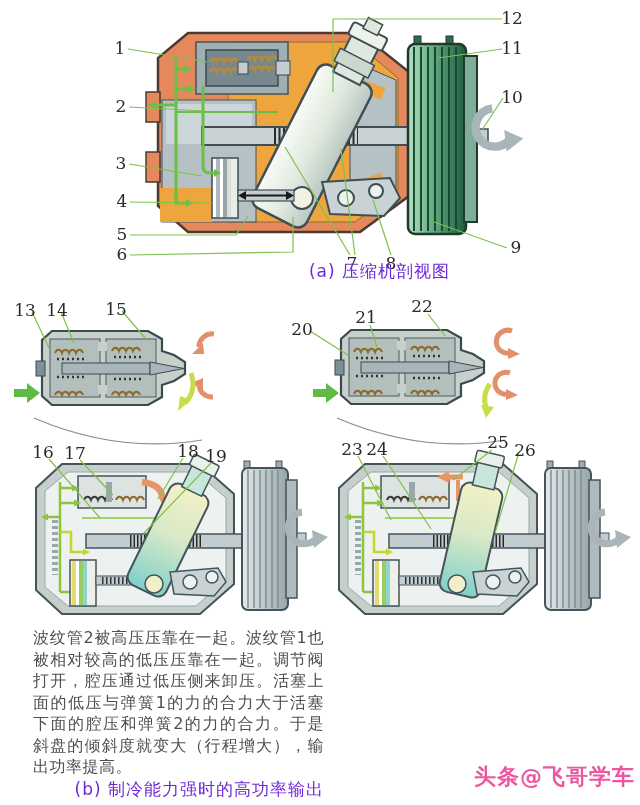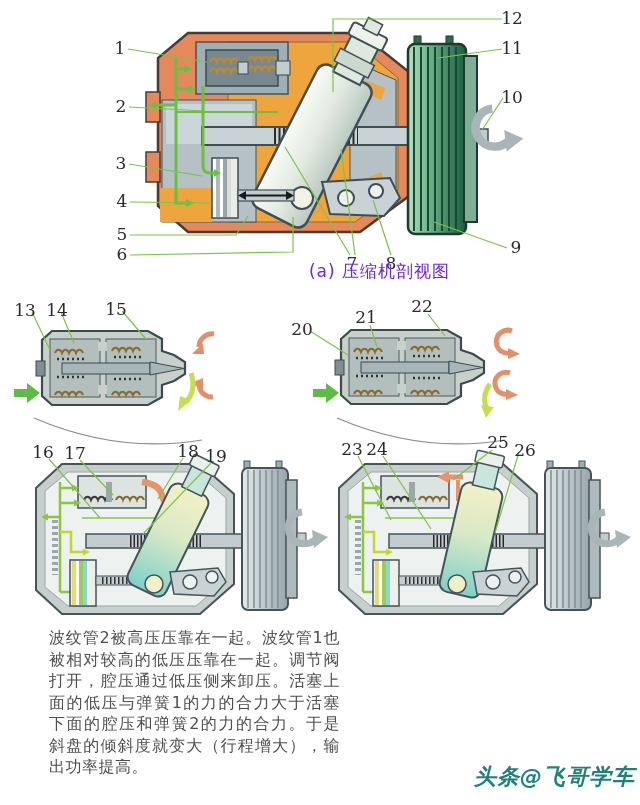--- a/index.html
+++ b/index.html
@@ -6,24 +6,24 @@
   .stage{position:relative;width:640px;height:805px;background:#ffffff;overflow:hidden;
          font-family:"DejaVu Sans","Liberation Sans",sans-serif;}
   .stage svg{position:absolute;left:0;top:0;}
   .caption{position:absolute;text-align:right;color:#6d28d9;font-size:17px;
            font-family:"DejaVu Sans","Liberation Sans",sans-serif;letter-spacing:1px;}
   .cap-a{left:150px;top:260px;width:300px;}
   .cap-b{left:33px;top:778px;width:291px;}
   .cap-c{left:338px;top:774px;width:298px;}
   .para{position:absolute;color:#4f4f4f;font-size:16px;line-height:21.5px;
         text-align:justify;letter-spacing:0.5px;}
-  .para-b{left:33px;top:627px;width:291px;margin-left:16px;}
+  .para-b{left:33px;top:627px;width:291px;}
   .para-c{left:338px;top:627px;width:298px;}
   .watermark{position:absolute;left:474px;top:762px;width:166px;font-size:22px;font-weight:700;
-             color:#0f766e;letter-spacing:1px;white-space:nowrap;opacity:.92;font-style:italic;}
+             color:#ec4899;letter-spacing:1px;white-space:nowrap;opacity:.92;}
   text.num{font-family:"DejaVu Serif","Liberation Serif",serif;font-size:17px;fill:#2a2a2a;}
 </style>
 </head>
 <body>
 
 <div class="stage">
 
 <svg width="640" height="620" viewBox="0 0 640 620">
   <defs>
     <linearGradient id="gpG" x1="0" y1="0" x2="1" y2="0">
@@ -336,15 +336,16 @@
       <text class="num" x="352" y="455">23</text>
       <text class="num" x="377" y="455">24</text>
       <text class="num" x="498" y="448">25</text>
       <text class="num" x="525" y="456">26</text>
     </g>
   </g>
 </svg>
 
 <div class="caption cap-a">(a) 压缩机剖视图</div>
 <div class="para para-b">波纹管2被高压压靠在一起。波纹管1也被相对较高的低压压靠在一起。调节阀打开，腔压通过低压侧来卸压。活塞上面的低压与弹簧1的力的合力大于活塞下面的腔压和弹簧2的力的合力。于是斜盘的倾斜度就变大（行程增大），输出功率提高。</div>
+<div class="caption cap-b">(b) 制冷能力强时的高功率输出</div>
 <div class="watermark">头条@飞哥学车</div>
 
 </div>
 
 </body></html>

